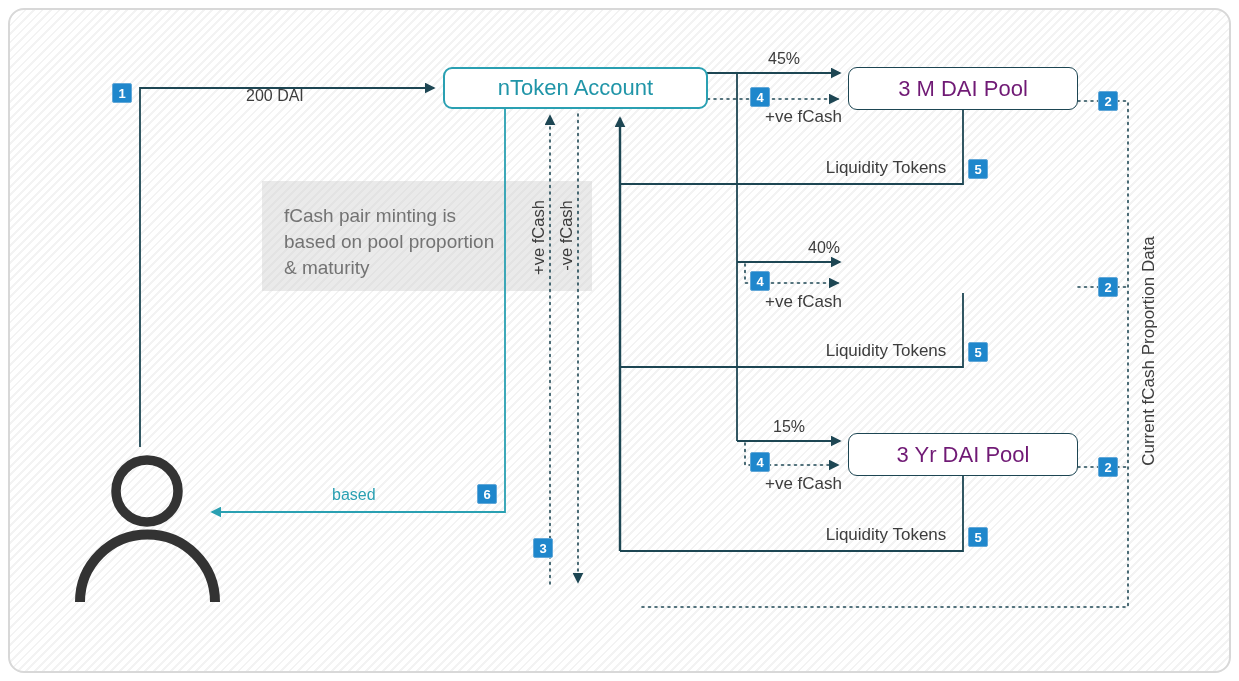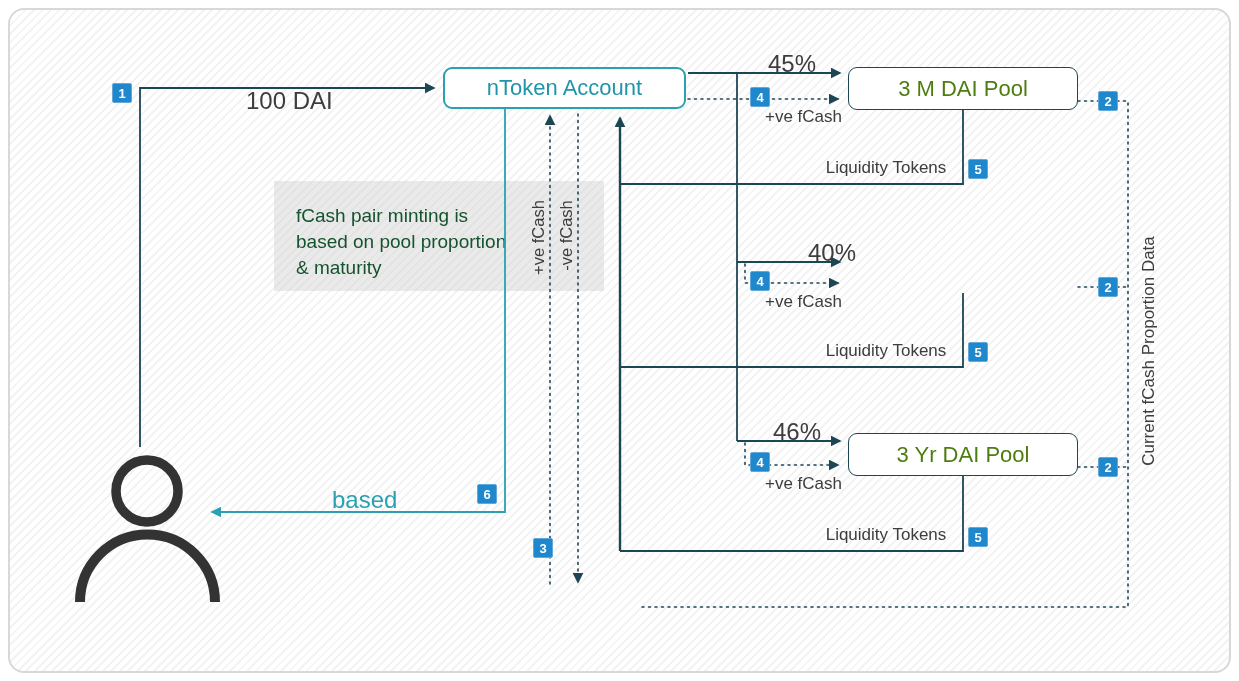--- a/index.html
+++ b/index.html
@@ -6,34 +6,34 @@
   .stage{
     position:relative;width:1239px;height:681px;background:#ffffff;
     font-family:"Liberation Sans", sans-serif;overflow:hidden;
   }
   .frame{
     position:absolute;inset:8px;border:2px solid #d8d8d8;border-radius:16px;
     background:repeating-linear-gradient(135deg,#ffffff 0px,#ffffff 4px,#f3f3f3 4px,#f3f3f3 6px);
     z-index:0;
   }
   .note{
-    position:absolute;left:274px;top:181px;width:330px;height:110px;
-    background:rgba(205,205,205,0.42);z-index:1;color:#14532d;
+    position:absolute;left:262px;top:181px;width:330px;height:110px;
+    background:rgba(205,205,205,0.42);z-index:1;color:#737373;
     font-size:19px;line-height:26px;padding:22px 0 0 22px;box-sizing:border-box;
   }
   .note span{display:inline-block;width:212px;}
   .edges{position:absolute;left:0;top:0;z-index:2;}
   .node{
     position:absolute;display:flex;align-items:center;justify-content:center;
     background:#ffffff;border-radius:9px;font-size:22px;z-index:3;box-sizing:border-box;
   }
   .node.teal{border:2px solid #2aa0b2;color:#2095a8;}
-  .node.dark{border:1.6px solid #1d4653;color:#4d7c0f;}
+  .node.dark{border:1.6px solid #1d4653;color:#701a75;}
   .lbl{position:absolute;color:#3d3d3d;z-index:3;white-space:nowrap;font-size:17px;}
-  .lbl.big{font-size:24px;}
+  .lbl.big{font-size:16px;}
   .lbl.teal{color:#2aa0b2;}
   .lbl.ralign{text-align:center;}
   .vlbl{
     position:absolute;text-align:center;transform:rotate(-90deg);
     color:#3d3d3d;z-index:3;white-space:nowrap;font-size:16.5px;
   }
   .badge{
     position:absolute;width:20px;height:20px;background:#1f87cc;border:1px solid #63a8d8;
     color:#ffffff;font-size:13px;font-weight:bold;display:flex;align-items:center;
     justify-content:center;z-index:4;border-radius:2px;box-sizing:border-box;
@@ -84,34 +84,34 @@
     <path d="M1078 101 H1128" fill="none" stroke="#1d4653" stroke-width="1.6" stroke-dasharray="2 4.5" stroke-linecap="round"></path>
     <path d="M1078 287 H1128" fill="none" stroke="#1d4653" stroke-width="1.6" stroke-dasharray="2 4.5" stroke-linecap="round"></path>
     <path d="M1078 467 H1128" fill="none" stroke="#1d4653" stroke-width="1.6" stroke-dasharray="2 4.5" stroke-linecap="round"></path>
 
     <g fill="none" stroke="#333333">
       <circle cx="147" cy="491" r="31" stroke-width="9.5"></circle>
       <path d="M80 602 A67.5 67.5 0 0 1 215 602" stroke-width="10"></path>
     </g>
   </svg>
 
-  <div class="node teal" style="left:443px;top:67px;width:243px;height:42px;">
+  <div class="node teal" style="left:443px;top:67px;width:265px;height:42px;">
     <span>nToken Account</span>
   </div>
   <div class="node dark" style="left:848px;top:67px;width:230px;height:43px;">
     <span>3 M DAI Pool</span>
   </div>
   <div class="node dark" style="left:848px;top:433px;width:230px;height:43px;">
     <span>3 Yr DAI Pool</span>
   </div>
 
-  <div class="lbl big" style="left:246px;top:87px;">100 DAI</div>
+  <div class="lbl big" style="left:246px;top:87px;">200 DAI</div>
   <div class="lbl big" style="left:768px;top:50px;">45%</div>
   <div class="lbl big" style="left:808px;top:239px;">40%</div>
-  <div class="lbl big" style="left:773px;top:418px;">46%</div>
+  <div class="lbl big" style="left:773px;top:418px;">15%</div>
 
   <div class="lbl" style="left:765px;top:107px;">+ve fCash</div>
   <div class="lbl" style="left:765px;top:292px;">+ve fCash</div>
   <div class="lbl" style="left:765px;top:474px;">+ve fCash</div>
 
   <div class="lbl ralign" style="left:810px;top:158px;width:152px;">Liquidity Tokens</div>
   <div class="lbl ralign" style="left:810px;top:341px;width:152px;">Liquidity Tokens</div>
   <div class="lbl ralign" style="left:810px;top:525px;width:152px;">Liquidity Tokens</div>
 
   <div class="lbl big teal" style="left:332px;top:486px;">based</div>

